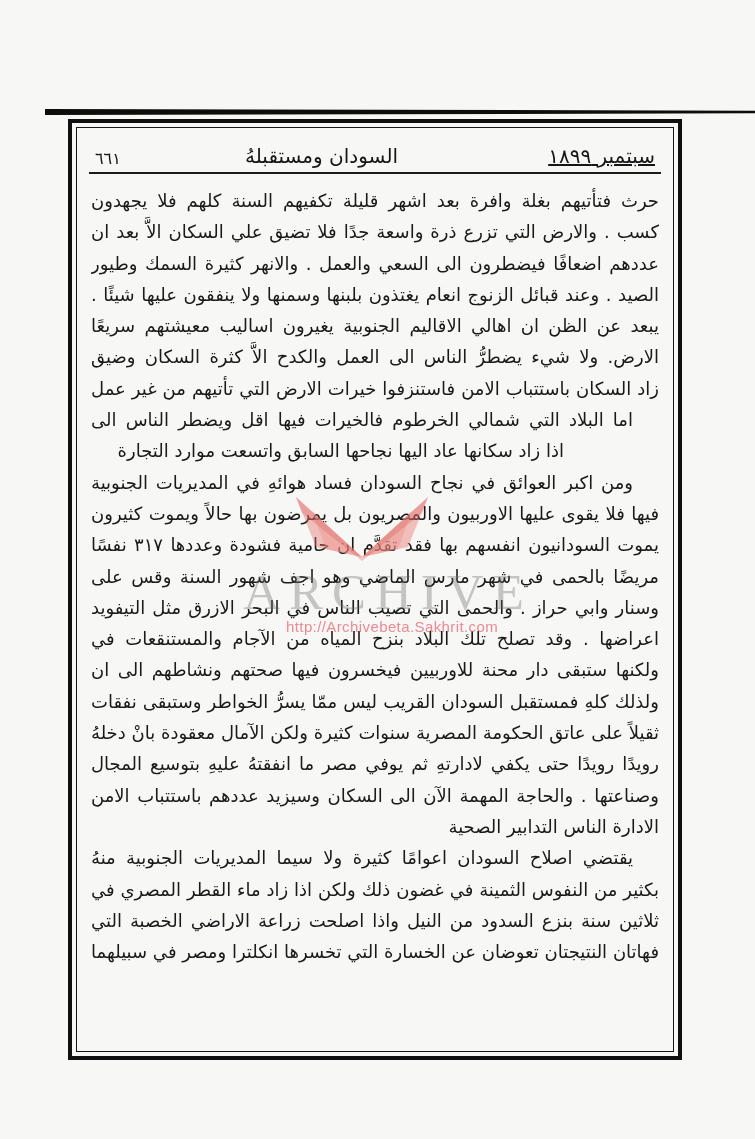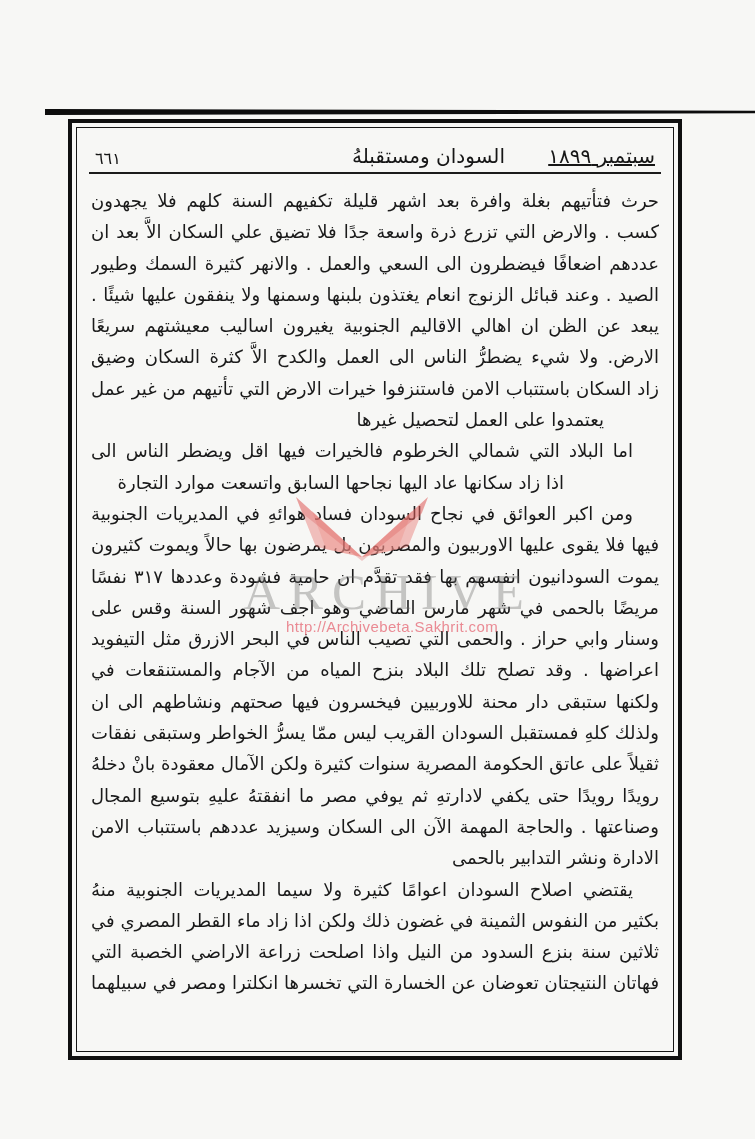--- a/index.html
+++ b/index.html
@@ -29,21 +29,21 @@
     padding:6px 14px 0 14px;
     direction:rtl;
   }
   
   .hdr {
     display:flex; align-items:flex-end; justify-content:space-between;
     height:34px; font-size:20px; letter-spacing:0;
     padding:0 4px;
   }
   .hdr .date  { width:150px; text-align:right;text-decoration:underline; }
-  .hdr .title { flex:1; text-align:right; font-size:20px; }
+  .hdr .title { flex:1; text-align:left; font-size:20px; }
   .hdr .pnum  { width:150px; text-align:left; font-size:16px; }
   .hdr-rule { border-bottom:2.5px solid #1b1b1b; margin:4px -2px 0 -2px; }
   
   .body-text {
     margin-top:11px;
     font-size:18px;
     color:#1a1a1a;
   }
   .line {
     height:31.3px; line-height:31.3px;
@@ -93,35 +93,34 @@
     <div class="hdr-rule"></div>
 
     <div class="body-text">
         <div class="line j">حرث فتأتيهم بغلة وافرة بعد اشهر قليلة تكفيهم السنة كلهم فلا يجهدون انفسهم في عمل ولا</div>
         <div class="line j">كسب . والارض التي تزرع ذرة واسعة جدًا فلا تضيق علي السكان الاَّ بعد ان يتضاعف</div>
         <div class="line j">عددهم اضعافًا فيضطرون الى السعي والعمل . والانهر كثيرة السمك وطيور الماء والغابات كثيرة</div>
         <div class="line j">الصيد . وعند قبائل الزنوج انعام يغتذون بلبنها وسمنها ولا ينفقون عليها شيئًا . ولذلك كله</div>
         <div class="line j">يبعد عن الظن ان اهالي الاقاليم الجنوبية يغيرون اساليب معيشتهم سريعًا ويهتمون بزراعة</div>
         <div class="line j">الارض. ولا شيء يضطرُّ الناس الى العمل والكدح الاَّ كثرة السكان وضيق المكان فاذا</div>
         <div class="line j">زاد السكان باستتباب الامن فاستنزفوا خيرات الارض التي تأتيهم من غير عمل اضطروا ان</div>
-        <div class="line end s1">يعتمدوا على العمل لتحصيل غيرها</div>
         <div class="line j para">اما البلاد التي شمالي الخرطوم فالخيرات فيها اقل ويضطر الناس الى العمل والكدح ولذلك</div>
         <div class="line end s2">اذا زاد سكانها عاد اليها نجاحها السابق واتسعت موارد التجارة فيها</div>
         <div class="line j para">ومن اكبر العوائق في نجاح السودان فساد هوائهِ في المديريات الجنوبية وكثرة الحميات</div>
         <div class="line j">فيها فلا يقوى عليها الاوربيون والمصريون بل يمرضون بها حالاً ويموت كثيرون منهم بل</div>
         <div class="line j">يموت السودانيون انفسهم بها فقد تقدَّم ان حامية فشودة وعددها ٣١٧ نفسًا كان منهم ٢٨٠</div>
         <div class="line j">مريضًا بالحمى في شهر مارس الماضي وهو اجف شهور السنة وقس على ذلك حاميات كركوج</div>
         <div class="line j">وسنار وابي حراز . والحمى التي تصيب الناس في البحر الازرق مثل التيفويد في كثير من</div>
         <div class="line j">اعراضها . وقد تصلح تلك البلاد بنزح المياه من الآجام والمستنقعات في مستقبل الايام</div>
         <div class="line j">ولكنها ستبقى دار محنة للاوربيين فيخسرون فيها صحتهم ونشاطهم الى ان تصلح ويصحَّ هواؤُها</div>
         <div class="line j">ولذلك كلهِ فمستقبل السودان القريب ليس ممّا يسرُّ الخواطر وستبقى نفقات حكومتهِ حملاً</div>
         <div class="line j">ثقيلاً على عاتق الحكومة المصرية سنوات كثيرة ولكن الآمال معقودة بانْ دخلهُ يزيد</div>
         <div class="line j">رويدًا رويدًا حتى يكفي لادارتهِ ثم يوفي مصر ما انفقتهُ عليهِ بتوسيع المجال لتجارتها</div>
         <div class="line j">وصناعتها . والحاجة المهمة الآن الى السكان وسيزيد عددهم باستتباب الامن والراحة وحسن</div>
-        <div class="line end">الادارة ونشر التدابير بالحمى</div>
+        <div class="line end">الادارة الناس التدابير الصحية</div>
         <div class="line j para">يقتضي اصلاح السودان اعوامًا كثيرة ولا سيما المديريات الجنوبية منهُ وسيفتك اقليمهُ</div>
         <div class="line j">بكثير من النفوس الثمينة في غضون ذلك ولكن اذا زاد ماء القطر المصري في مدة عشرين او</div>
         <div class="line j">ثلاثين سنة بنزع السدود من النيل واذا اصلحت زراعة الاراضي الخصبة التي على البحر الازرق</div>
         <div class="line j">فهاتان النتيجتان تعوضان عن الخسارة التي تخسرها انكلترا ومصر في سبيلهما فلا تندمان على</div>
       </div>
 
   </div>
 </div>
 
 <svg class="wm wm-logo" viewBox="0 0 140 72" width="140" height="72" xmlns="http://www.w3.org/2000/svg">

